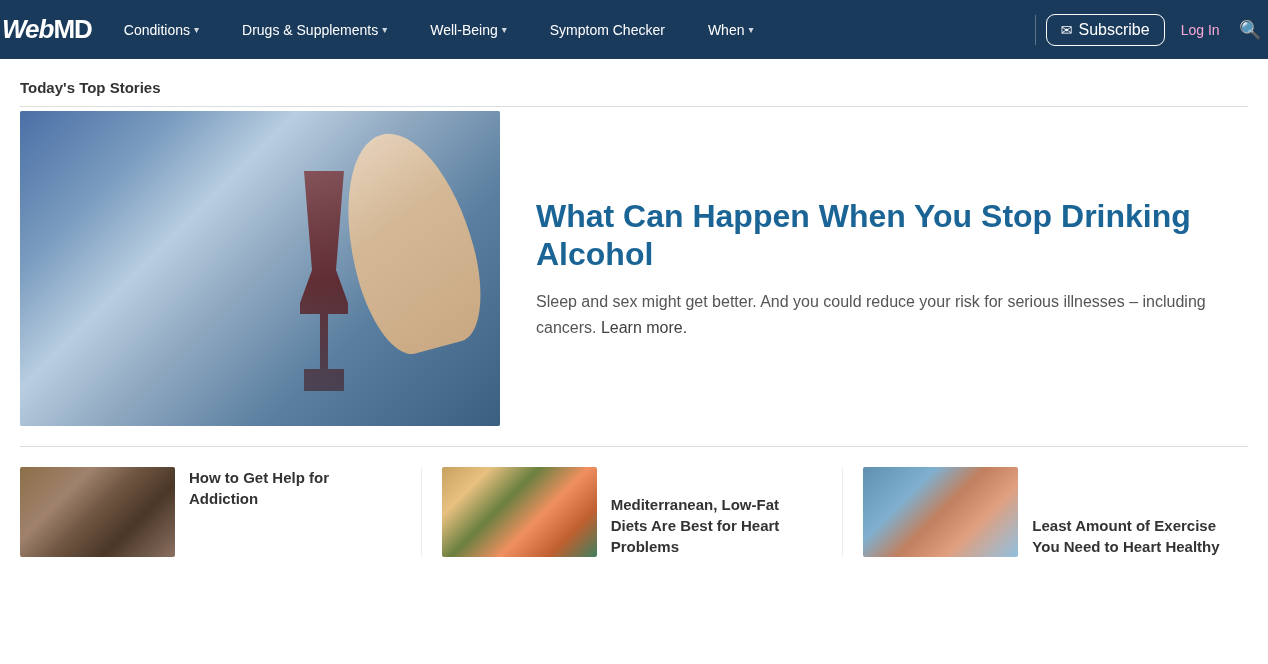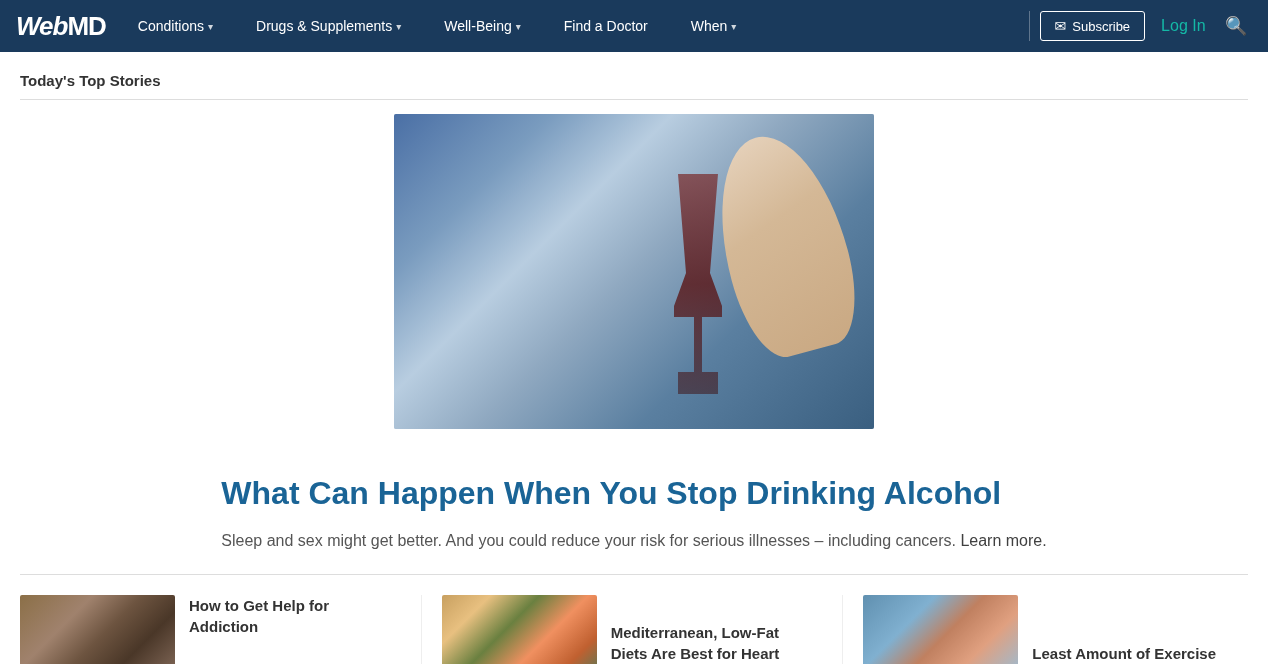--- a/index.html
+++ b/index.html
@@ -3,22 +3,22 @@
   <meta charset="utf-8">
   <style>
     * { margin: 0; padding: 0; box-sizing: border-box; }
     body { font-family: Arial, Helvetica, sans-serif; background: #fff; color: #333; }
 
     
     nav {
       background: #1a3a5c;
       display: flex;
       align-items: center;
-      padding: 0 16px;
-      height: 52px;
+      padding: 0 2px;
+      height: 59px;
       gap: 0;
     }
     .nav-logo {
       margin-right: 18px;
       flex-shrink: 0;
     }
     .nav-logo-text {
       color: #fff;
       font-size: 26px;
       font-weight: bold;
@@ -57,31 +57,31 @@
     .nav-right {
       display: flex;
       align-items: center;
       gap: 8px;
     }
     .subscribe-btn {
       border: 1.5px solid #fff;
       color: #fff;
       background: transparent;
       padding: 6px 14px;
-      border-radius: 3px;
+      border-radius: 9px;
       cursor: pointer;
-      font-size: 13px;
+      font-size: 16px;
       display: flex;
       align-items: center;
       gap: 6px;
       white-space: nowrap;
     }
     .login-btn {
-      color: #14b8a6;
-      font-size: 16px;
+      color: #f9a8d4;
+      font-size: 14px;
       cursor: pointer;
       padding: 0 8px;
       background: none;
       border: none;
     }
     .search-icon-nav {
       color: #fff;
       font-size: 18px;
       cursor: pointer;
       padding: 0 4px;
@@ -91,32 +91,31 @@
     .main-content {
       max-width: 1268px;
       margin: 0 auto;
       padding: 20px 20px 0 20px;
     }
 
     .section-title {
       font-size: 15px;
       font-weight: bold;
       color: #333;
-      margin-bottom: 14px;
+      margin-bottom: 4px;
       border-bottom: 1px solid #ddd;
       padding-bottom: 10px;
     }
 
     
     .hero {
       display: flex;
       align-items: center;
-      gap: 45px;
+      gap: 36px;
       margin-bottom: 20px;
-      flex-direction: column;
     }
     .hero-image {
       width: 480px;
       height: 315px;
       flex-shrink: 0;
       overflow: hidden;
       background: #b0c4d8;
       border-radius: 2px;
       position: relative;
     }
@@ -247,21 +246,21 @@
     </a>
     <a class="nav-item">
       <span>Drugs &amp; Supplements</span>
       <span class="nav-chevron">▾</span>
     </a>
     <a class="nav-item">
       <span>Well-Being</span>
       <span class="nav-chevron">▾</span>
     </a>
     <a class="nav-item">
-      <span>Find a Doctor</span>
+      <span>Symptom Checker</span>
     </a>
     <a class="nav-item">
       <span>When</span>
       <span class="nav-chevron">▾</span>
     </a>
   </div>
   <div class="nav-divider"></div>
   <div class="nav-right">
     <button class="subscribe-btn">
       <span class="envelope-icon"></span>

